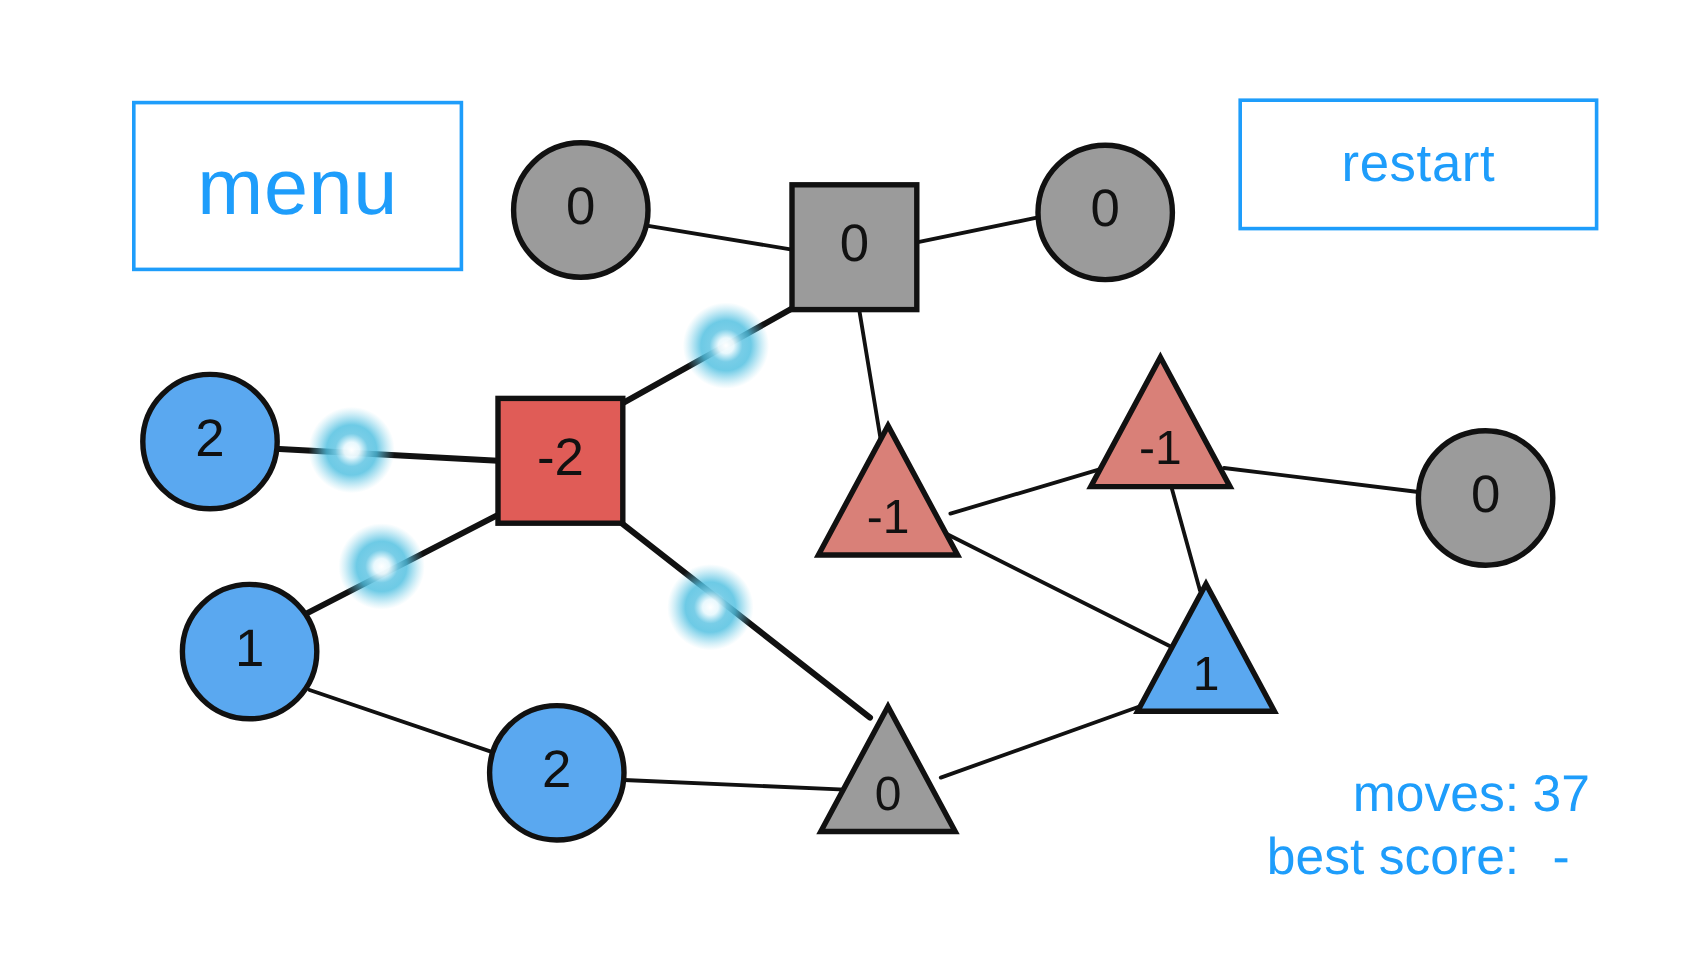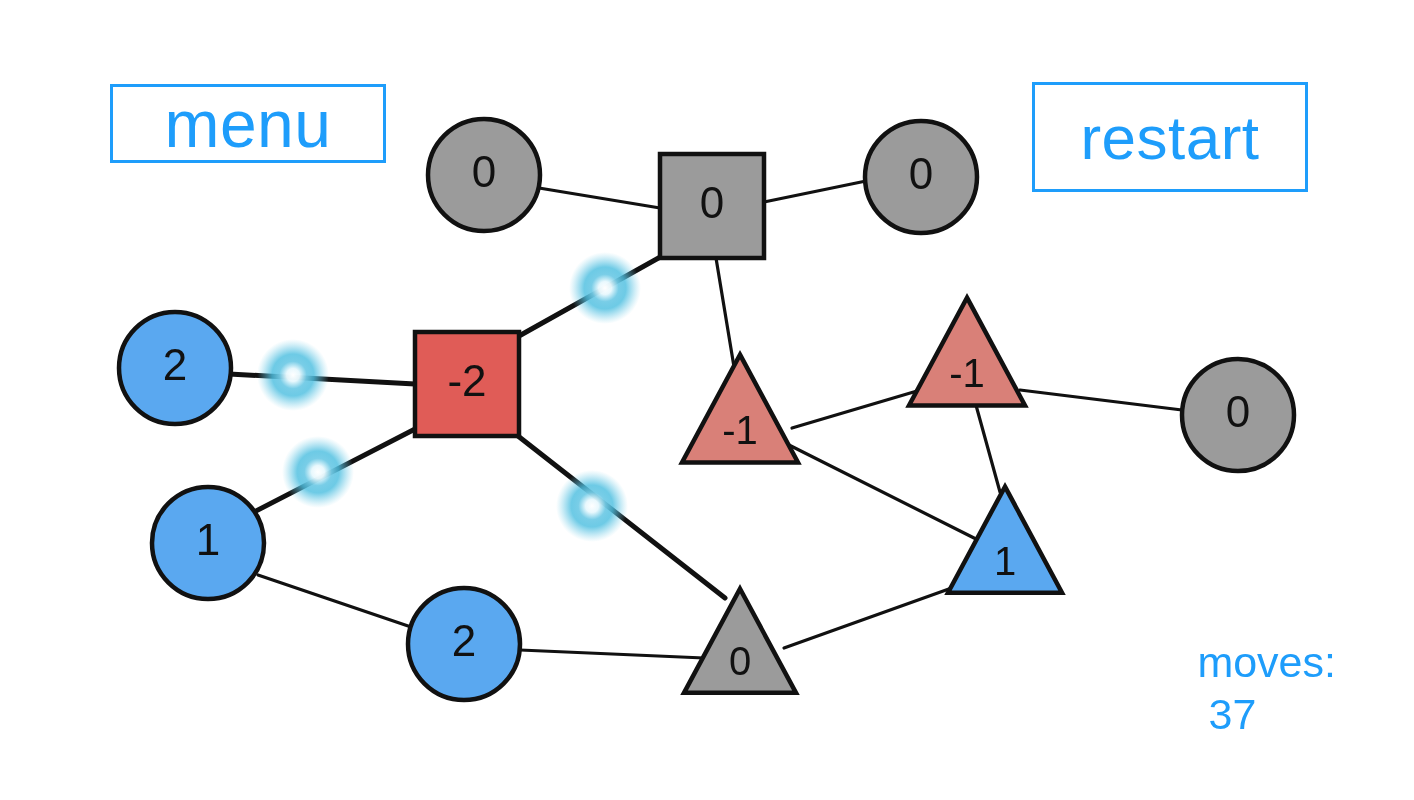--- a/index.html
+++ b/index.html
@@ -38,49 +38,48 @@
     font-family: "Liberation Sans", sans-serif;
     font-weight: 300;
     letter-spacing: 0.5px;
     cursor: pointer;
     user-select: none;
   }
   #menu-button {
     left: 110px;
     top: 84px;
     width: 276px;
-    height: 79px;
+    height: 142px;
     font-size: 66px;
   }
   #restart-button {
     left: 1032px;
     top: 82px;
-    width: 276px;
+    width: 300px;
     height: 110px;
-    font-size: 62px;
+    font-size: 44px;
     text-align: center;
   }
   #score-panel {
     position: absolute;
     right: 78px;
     top: 636px;
     color: #1e9dfb;
     font-family: "Liberation Sans", sans-serif;
     font-weight: 300;
     font-size: 43px;
     line-height: 52px;
     text-align: right;
     user-select: none;
   }
   .score-row {
     display: flex;
     justify-content: flex-end;
     align-items: baseline;
     white-space: nowrap;
-    flex-direction: column;
   }
   .score-label { }
   .score-value {
     display: inline-block;
     min-width: 70px;
     text-align: center;
   }
   .node-label {
     font-family: "Liberation Sans", sans-serif;
     font-weight: 300;
@@ -186,15 +185,19 @@
 
   <div class="btn" id="restart-button">
     <span>restart</span>
   </div>
 
   <div id="score-panel">
     <div class="score-row">
       <span class="score-label">moves:</span>
       <span class="score-value">37</span>
     </div>
+    <div class="score-row">
+      <span class="score-label">best score:</span>
+      <span class="score-value">-</span>
+    </div>
   </div>
 
 </div>
 
 </body></html>

